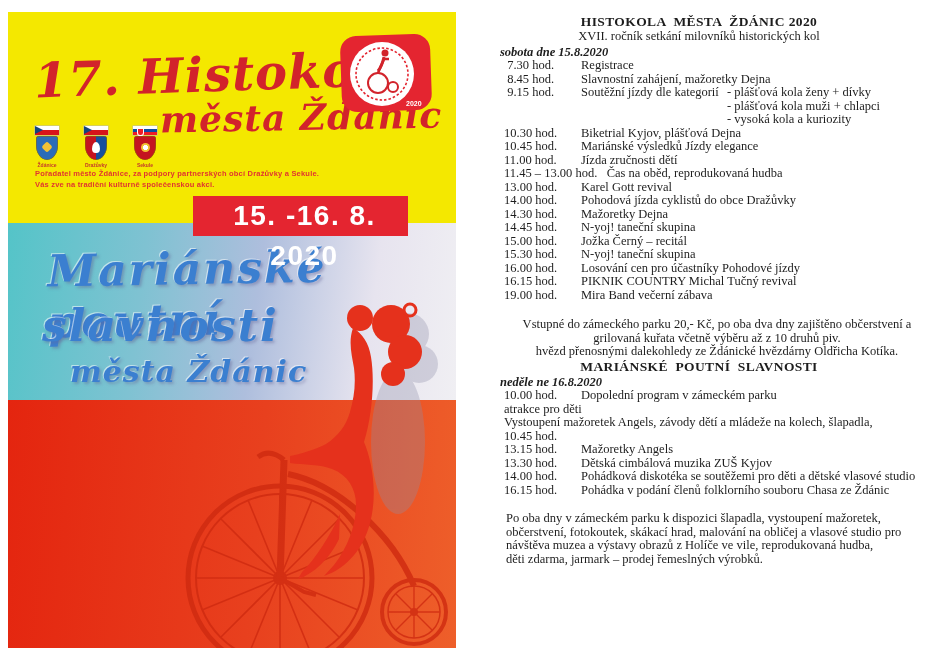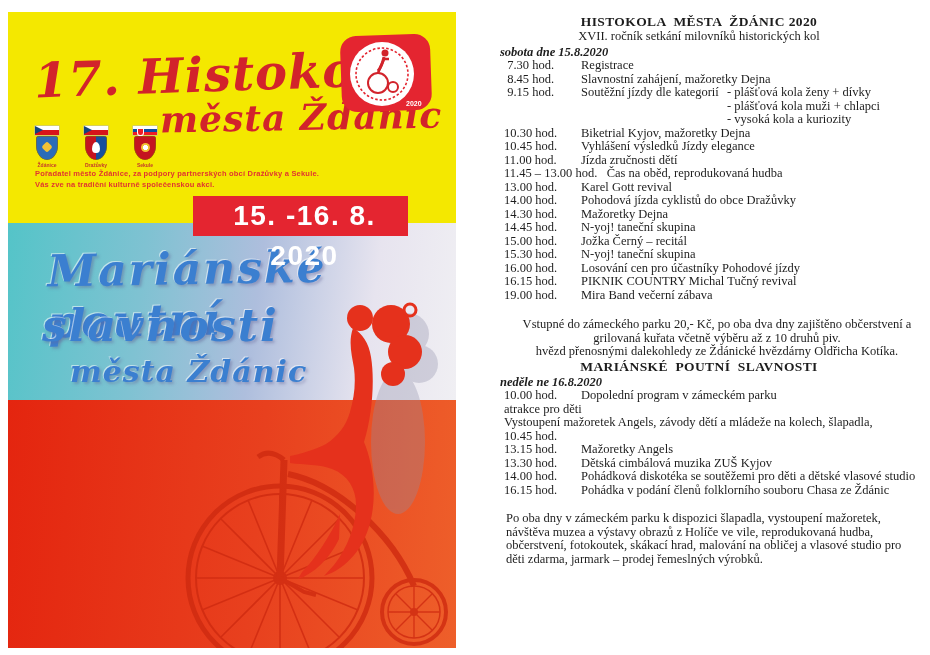--- a/index.html
+++ b/index.html
@@ -190,25 +190,25 @@
       <span class="pmain"></span>
       <span class="pextra">- plášťová kola muži + chlapci</span>
     </div>
   <div class="prow">
       <span class="ptime"></span>
       <span class="pmain"></span>
       <span class="pextra">- vysoká kola a kuriozity</span>
     </div>
   <div class="prow">
       <span class="ptime">10.30 hod.</span>
-      <span class="pdesc">Biketrial Kyjov, mažoretky Dejna</span>
+      <span class="pdesc">Biketrial Kyjov, plášťová Dejna</span>
     </div>
   <div class="prow">
       <span class="ptime">10.45 hod.</span>
-      <span class="pdesc">Vyhlášení výsledků Jízdy elegance</span>
+      <span class="pdesc">Mariánské výsledků Jízdy elegance</span>
     </div>
   <div class="prow">
       <span class="ptime">11.00 hod.</span>
       <span class="pdesc">Jízda zručnosti dětí</span>
     </div>
   <div class="prow">
       <span class="ptime">11.45 – 13.00 hod.   </span>
       <span class="pdesc">Čas na oběd, reprodukovaná hudba</span>
     </div>
   <div class="prow">
@@ -282,17 +282,17 @@
       <span class="ptime">14.00 hod.</span>
       <span class="pdesc">Pohádková diskotéka se soutěžemi pro děti a dětské vlasové studio</span>
     </div>
   <div class="prow">
       <span class="ptime">16.15 hod.</span>
       <span class="pdesc">Pohádka v podání členů folklorního souboru Chasa ze Ždánic</span>
     </div>
 
   <div class="footer-block">
     <div class="note-line">Po oba dny v zámeckém parku k dispozici šlapadla, vystoupení mažoretek,</div>
+    <div class="note-line">občerstvení, fotokoutek, skákací hrad, malování na obličej a vlasové studio pro</div>
     <div class="note-line">návštěva muzea a výstavy obrazů z Holíče ve vile, reprodukovaná hudba,</div>
-    <div class="note-line">občerstvení, fotokoutek, skákací hrad, malování na obličej a vlasové studio pro</div>
     <div class="note-line">děti zdarma, jarmark – prodej řemeslných výrobků.</div>
   </div>
 </div>
 
 </body></html>

